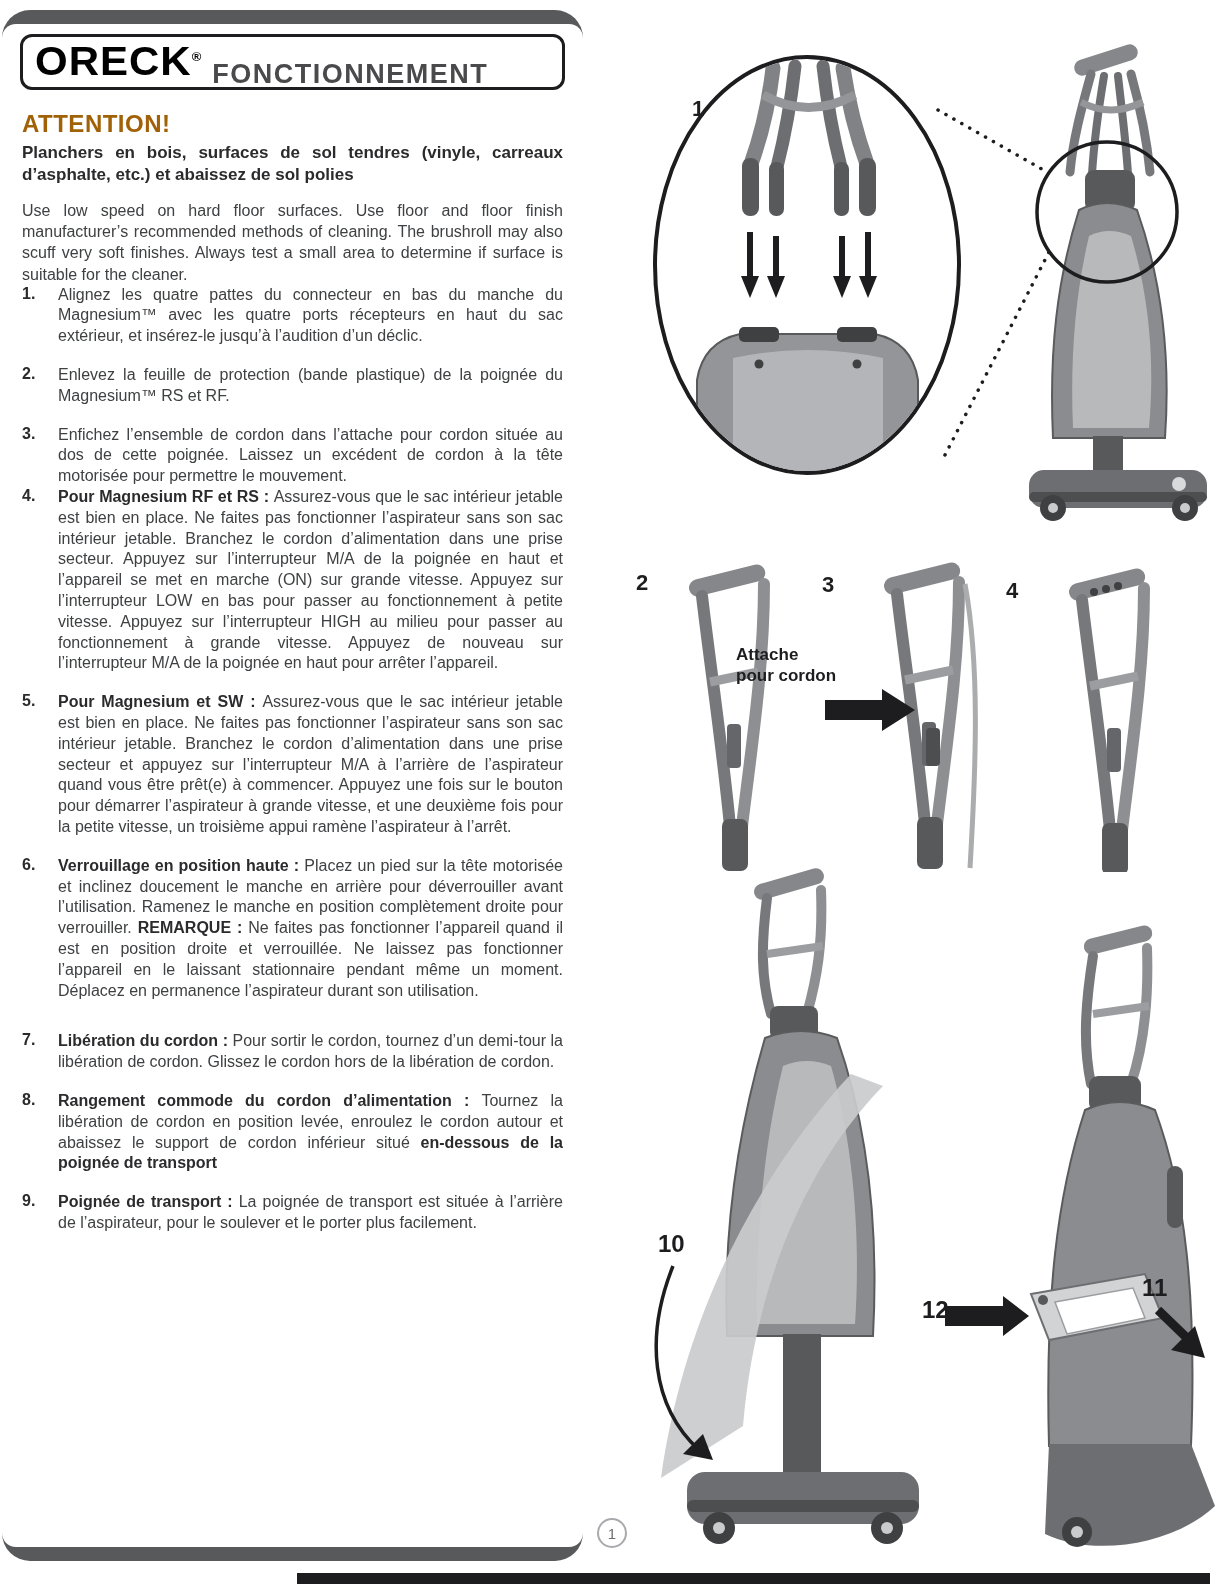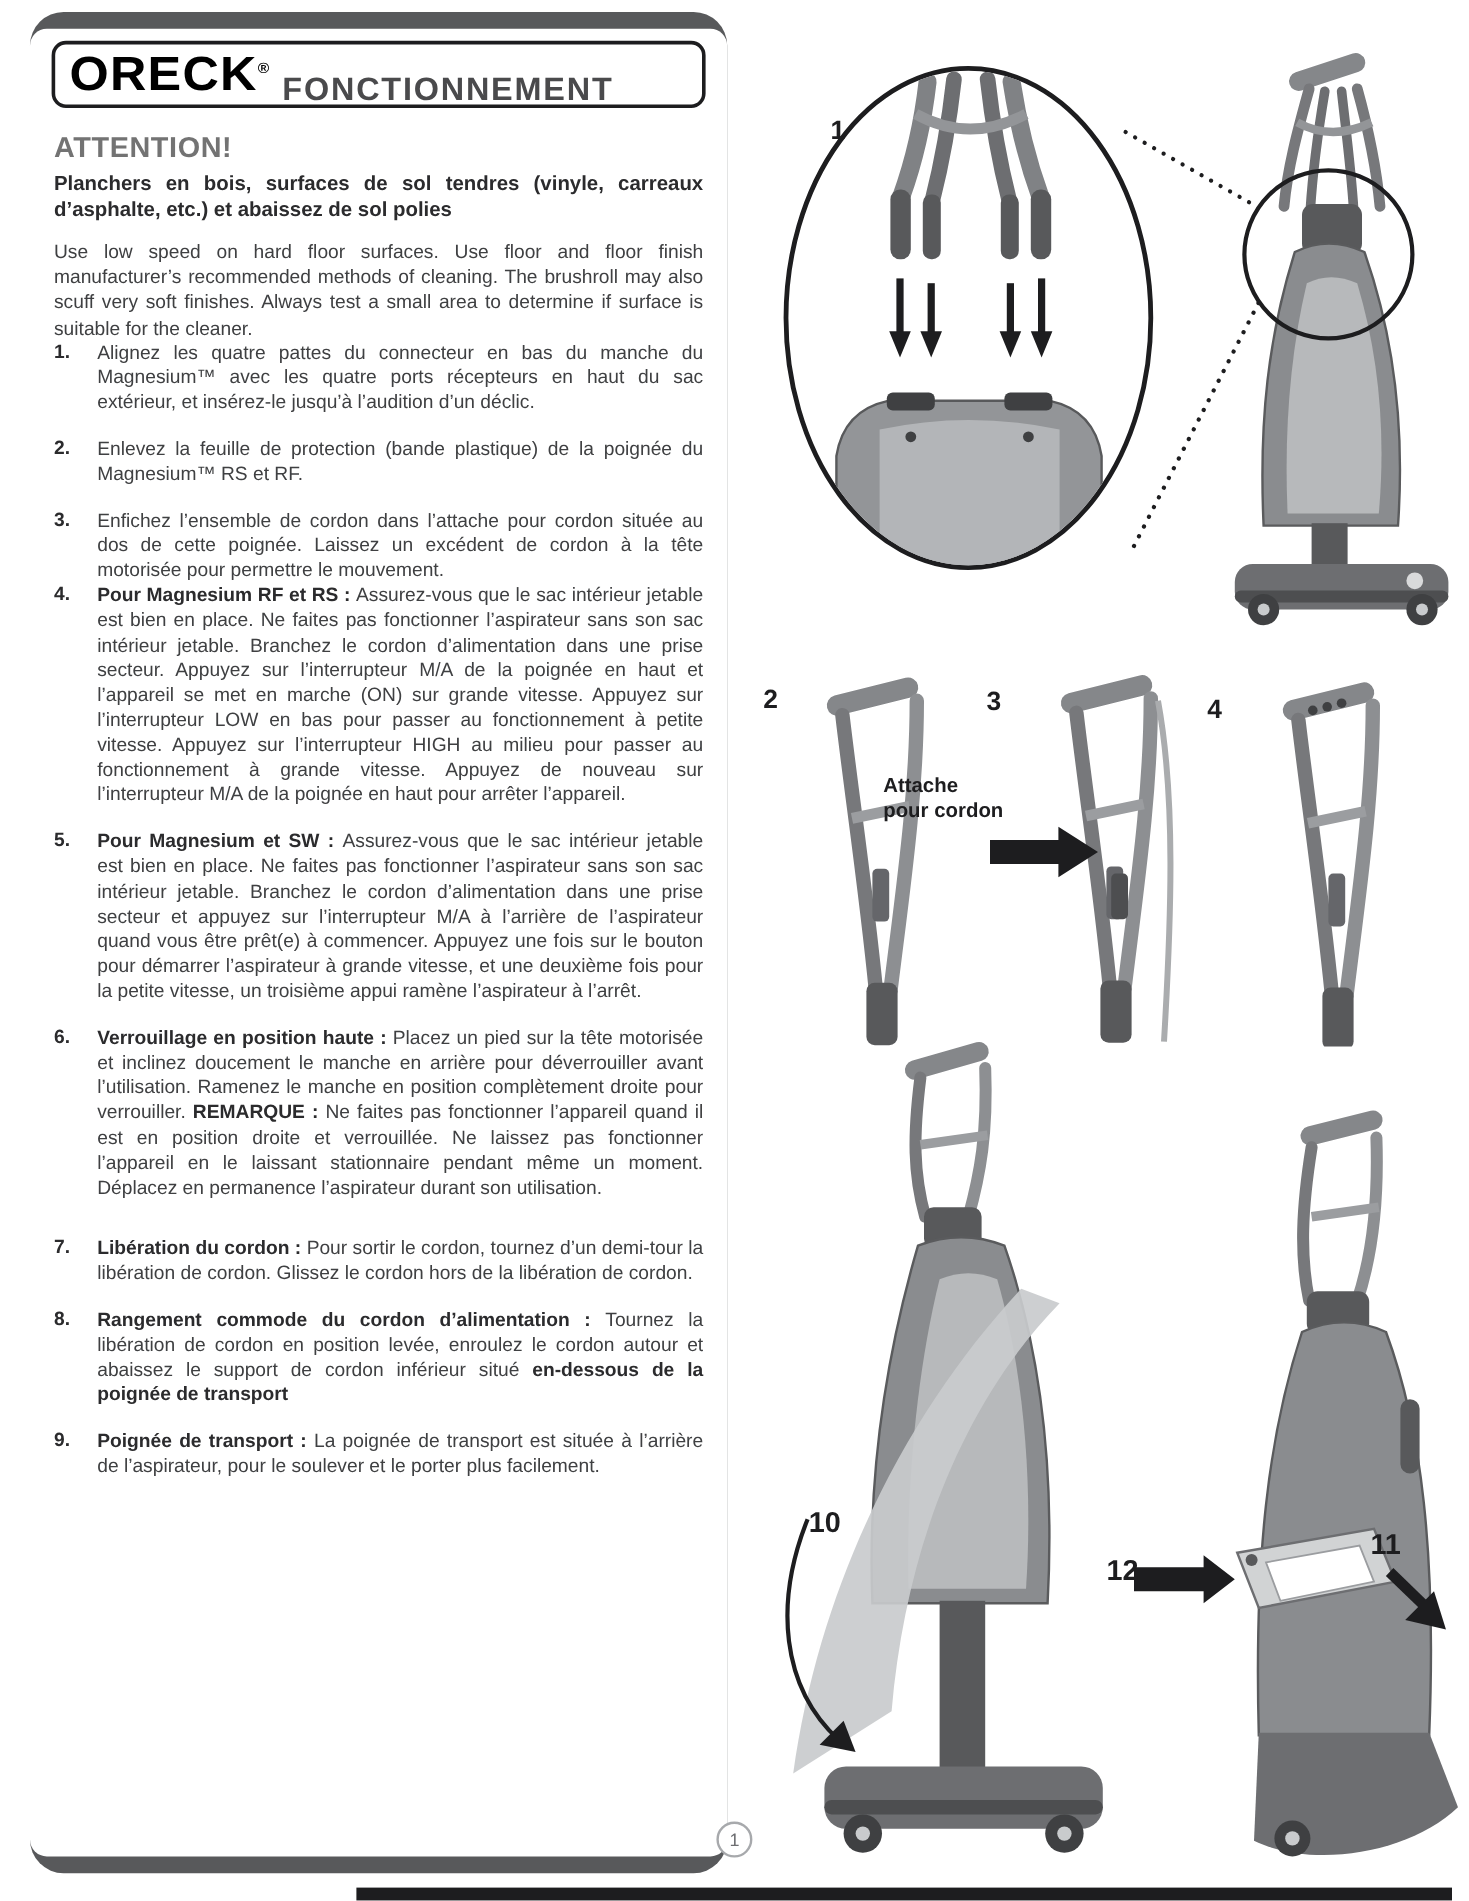--- a/index.html
+++ b/index.html
@@ -5,37 +5,37 @@
   * { margin:0; padding:0; box-sizing:border-box; }
   html,body { background:#ffffff; }
   body {
     width:1224px; height:1584px; position:relative;
     font-family:"Liberation Sans", sans-serif; color:#3f4042;
   }
   .page { position:absolute; inset:0; overflow:hidden; background:#fff; }
 
   
   .left-panel {
-    position:absolute; left:25px; top:10px; width:581px; height:1551px;
+    position:absolute; left:2px; top:10px; width:581px; height:1551px;
     background:#58595b; border-radius:28px; padding:14px 0;
   }
   .inner {
     width:100%; height:100%; background:#fff; border-radius:14px;
     padding:8px 18px 0 18px; overflow:hidden;
   }
   .header-box {
     border:3.5px solid #1d1d1f; border-radius:12px; height:56px;
     display:flex; align-items:center; padding:0 12px; gap:10px; margin:2px 0 14px 0;
     background:#fff;
   }
   .brand { font-size:42px; font-weight:bold; color:#000; letter-spacing:1px; line-height:1; transform:scaleY(.95); }
   .brand sup { font-size:13px; font-weight:bold; vertical-align:super; }
   .doc-title { font-size:27px; font-weight:bold; color:#4a4a4c; letter-spacing:1.5px; padding-top:4px;margin-top:20px; }
 
-  .attn-title { font-size:24px; font-weight:bold; color:#737373; letter-spacing:.5px; margin:20px 0 4px 2px; }
+  .attn-title { font-size:24px; font-weight:bold; color:#a16207; letter-spacing:.5px; margin:20px 0 4px 2px; }
   .attn-sub { font-size:17px; font-weight:bold; color:#2b2b2d; line-height:1.3; text-align:justify; margin:2px 2px 0 2px; }
   .attn-body { font-size:16px; line-height:1.32; text-align:justify; margin:14px 2px 0 2px; color:#3f4042; }
 
   .section-heading { font-size:26px; font-weight:bold; color:#1d1d1f; text-align:center; margin:20px 0 16px 0; }
 
   .items { display:flex; flex-direction:column; gap:18px; padding:0 2px; }
   .list-item { display:flex; }
   .list-item .num { width:36px; flex:none; font-weight:bold; font-size:16px; color:#2b2b2d; }
   .item-text { flex:1; font-size:16px; line-height:1.3; text-align:justify; color:#3f4042; }
   .item-text .b { font-weight:bold; color:#2b2b2d; }
@@ -259,21 +259,21 @@
       <polygon points="580,460 590,492 556,484" fill="#1d1d1f"></polygon>
     </g>
   </svg>
 
   <span class="callout" style="left:692px; top:96px;" data-name="callout-1">1</span>
   <span class="callout" style="left:636px; top:570px;" data-name="callout-2">2</span>
   <span class="callout" style="left:822px; top:572px;" data-name="callout-3">3</span>
   <span class="callout" style="left:1006px; top:578px;" data-name="callout-4">4</span>
   <div class="cord-label" data-name="cord-clip-label">Attache
 pour cordon</div>
-  <span class="callout big" style="left:658px; top:1256px;margin-left:16px;" data-name="callout-10">10</span>
+  <span class="callout big" style="left:658px; top:1230px;" data-name="callout-10">10</span>
   <span class="callout big" style="left:922px; top:1296px;" data-name="callout-12">12</span>
   <span class="callout big" style="left:1142px; top:1274px;" data-name="callout-11">11</span>
 
   <div class="page-num" data-name="page-number">
     <span data-name="page-number-value">1</span>
   </div>
   <div class="bottom-bar" data-name="footer-bar"></div>
 
 </div>
 

